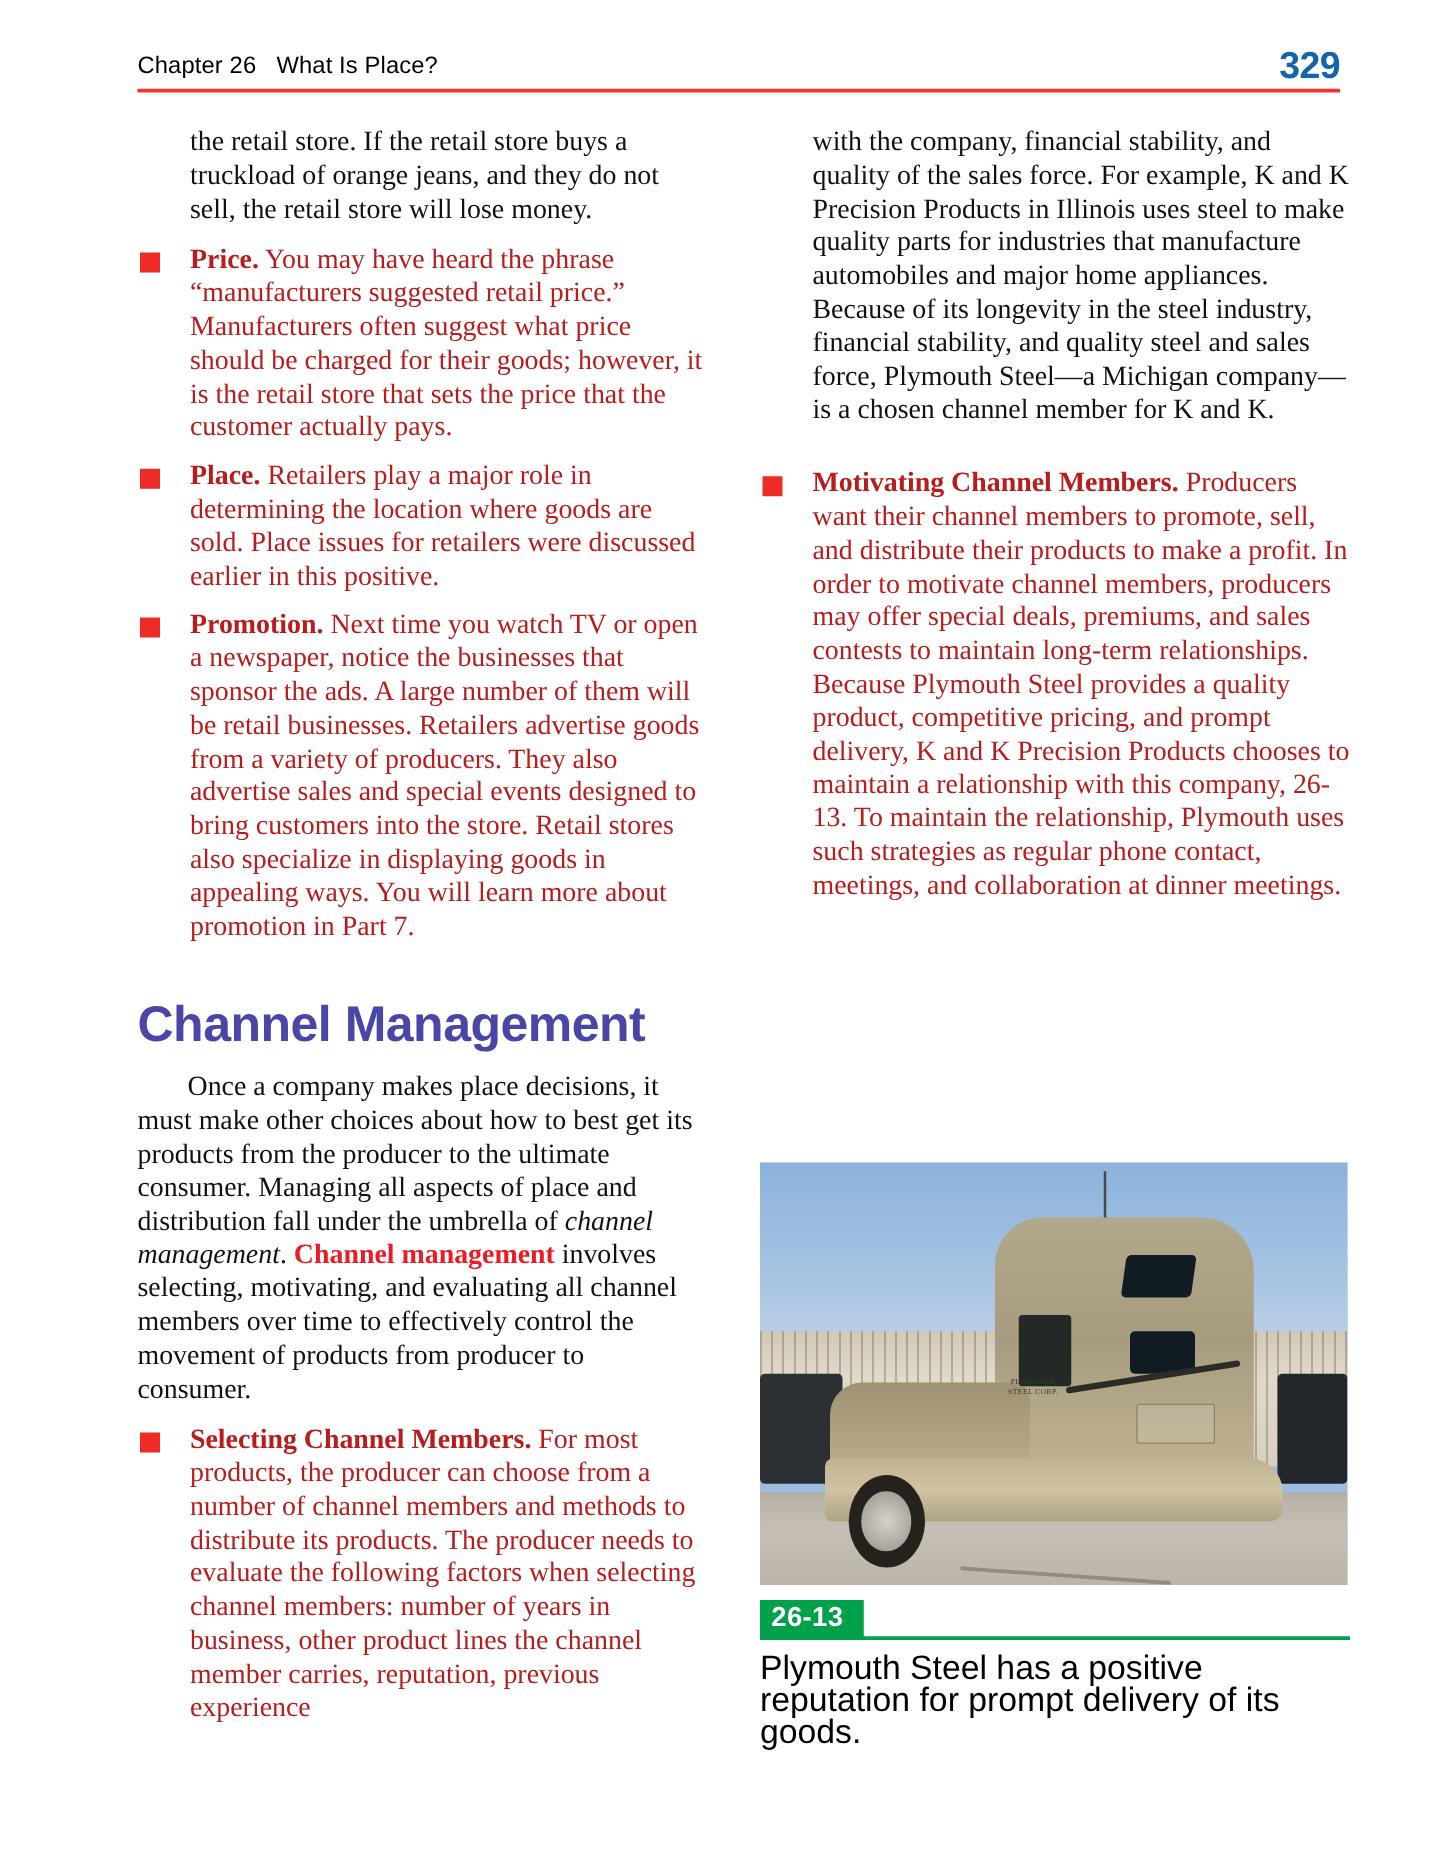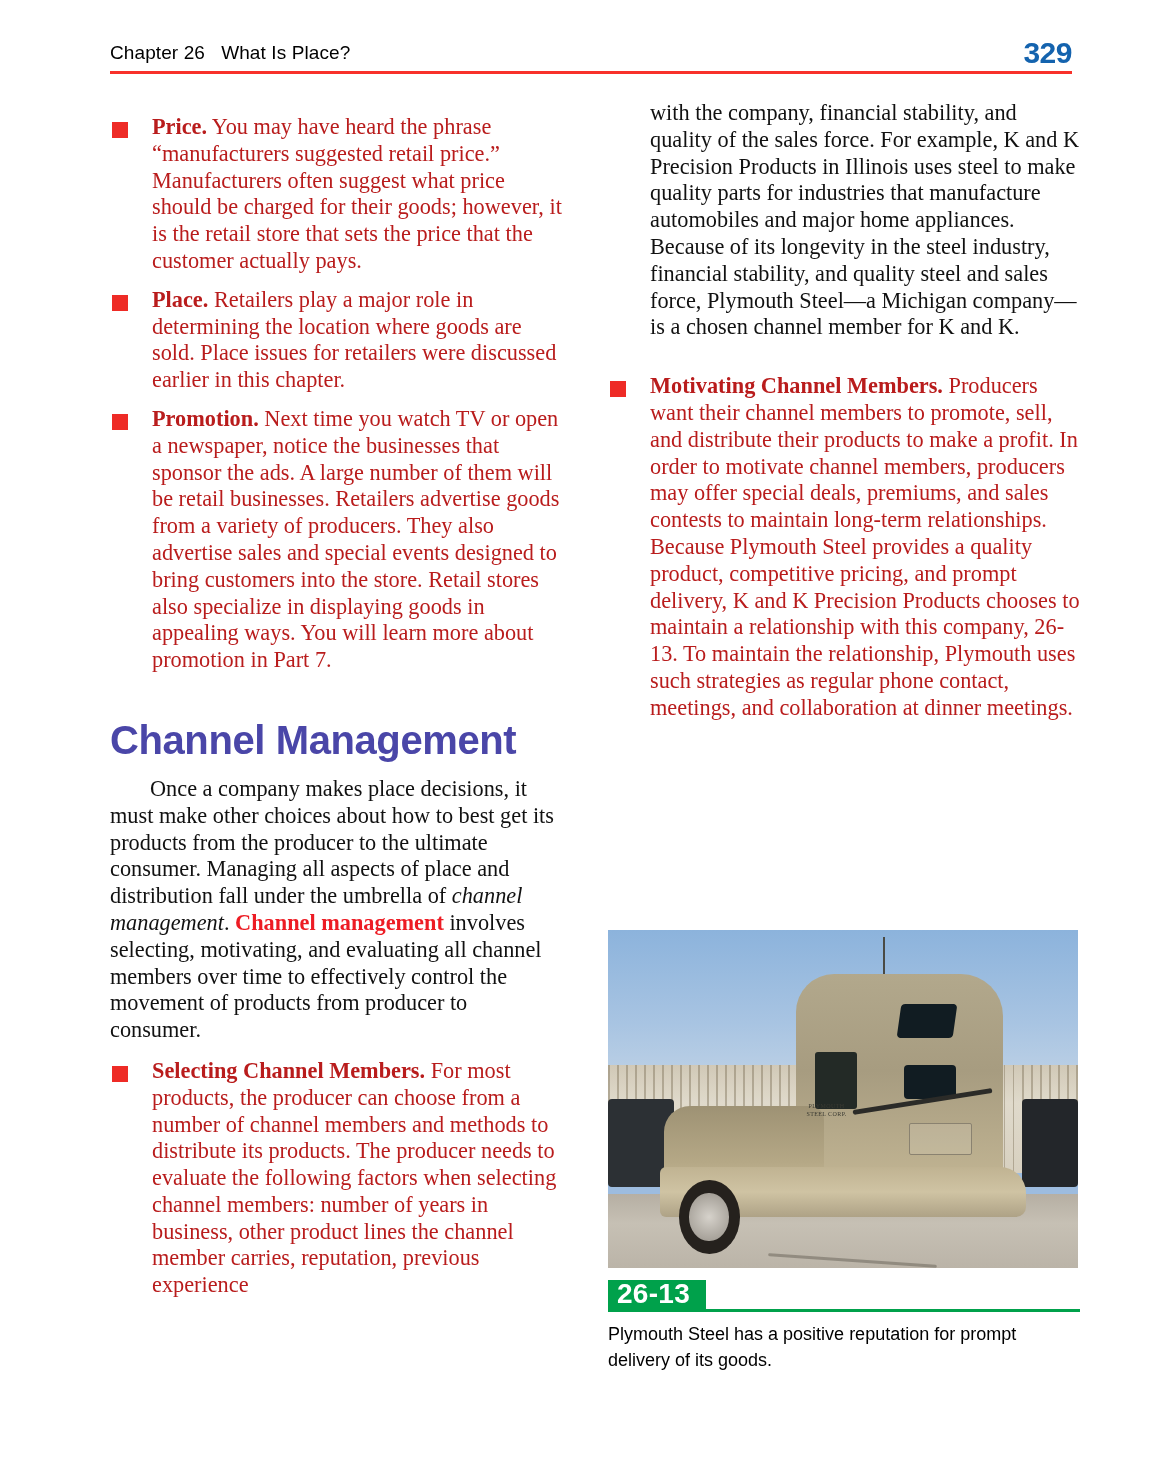--- a/index.html
+++ b/index.html
@@ -293,63 +293,64 @@
     height: 30px;
   }
   .figure-badge {
     position: absolute;
     left: 0;
     top: 0;
     background: #00A14B;
     color: #ffffff;
     font-family: "Liberation Sans", sans-serif;
     font-weight: bold;
-    font-size: 28px;
+    font-size: 22px;
     padding: 3px 16px 5px 9px;
     letter-spacing: 0.3px;
     line-height: 22px;
   }
   .figure-rule {
     position: absolute;
     left: 0;
     right: 0;
     top: 29px;
     height: 3px;
     background: #00A14B;
   }
   .figure-caption {
     margin-top: 12px;
     font-family: "Liberation Sans", sans-serif;
-    font-size: 18px;
+    font-size: 27px;
     line-height: 25.5px;
     color: #000000;
   }
 </style>
 </head>
 <body>
 
 <div class="page-header">
   <div class="chapter-label">Chapter 26   What Is Place?</div>
   <div class="page-number">329</div>
   <div class="header-rule"></div>
 </div>
 
 <div class="columns">
 
   <div class="col col-left">
 
+    <p class="body-para hang">the retail store. If the retail store buys a truckload of orange jeans, and they do not sell, the retail store will lose money.</p>
 
     <div class="bullet-item" style="margin-top:14px;">
       <span class="bullet-square"></span>
       <span class="lead">Price.</span><span> You may have heard the phrase “manufacturers suggested retail price.” Manufacturers often suggest what price should be charged for their goods; however, it is the retail store that sets the price that the customer actually pays.</span>
     </div>
 
     <div class="bullet-item">
       <span class="bullet-square"></span>
-      <span class="lead">Place.</span><span> Retailers play a major role in determining the location where goods are sold. Place issues for retailers were discussed earlier in this chapter.</span>
+      <span class="lead">Place.</span><span> Retailers play a major role in determining the location where goods are sold. Place issues for retailers were discussed earlier in this positive.</span>
     </div>
 
     <div class="bullet-item">
       <span class="bullet-square"></span>
       <span class="lead">Promotion.</span><span> Next time you watch TV or open a newspaper, notice the businesses that sponsor the ads. A large number of them will be retail businesses. Retailers advertise goods from a variety of producers. They also advertise sales and special events designed to bring customers into the store. Retail stores also specialize in displaying goods in appealing ways. You will learn more about promotion in Part 7.</span>
     </div>
 
     <h2 class="section-heading">Channel Management</h2>
 
     <p class="body-para indent"><span>Once a company makes place decisions, it must make other choices about how to best get its products from the producer to the ultimate consumer. Managing all aspects of place and distribution fall under the umbrella of </span><span class="term-italic">channel management</span><span>. </span><span class="term-red">Channel management</span><span> involves selecting, motivating, and evaluating all channel members over time to effectively control the movement of products from producer to consumer.</span></p>

